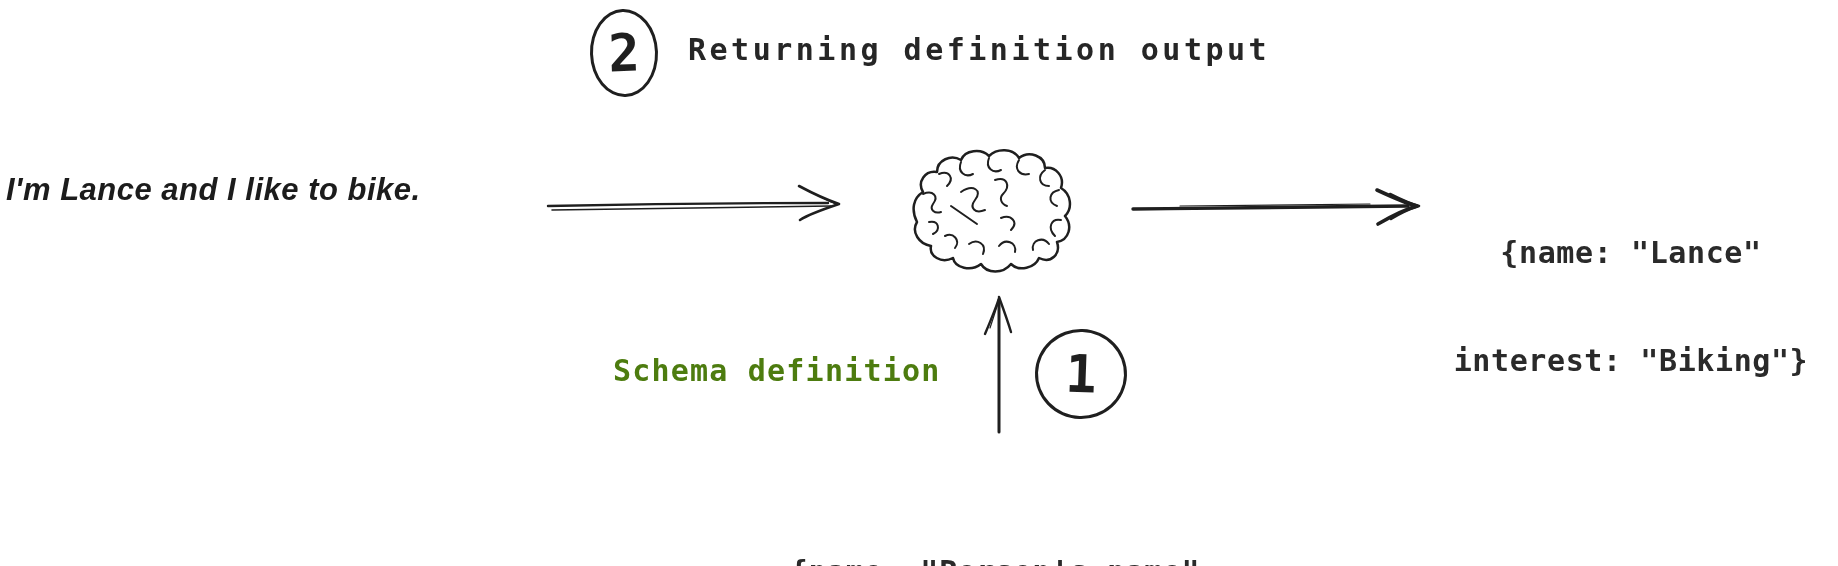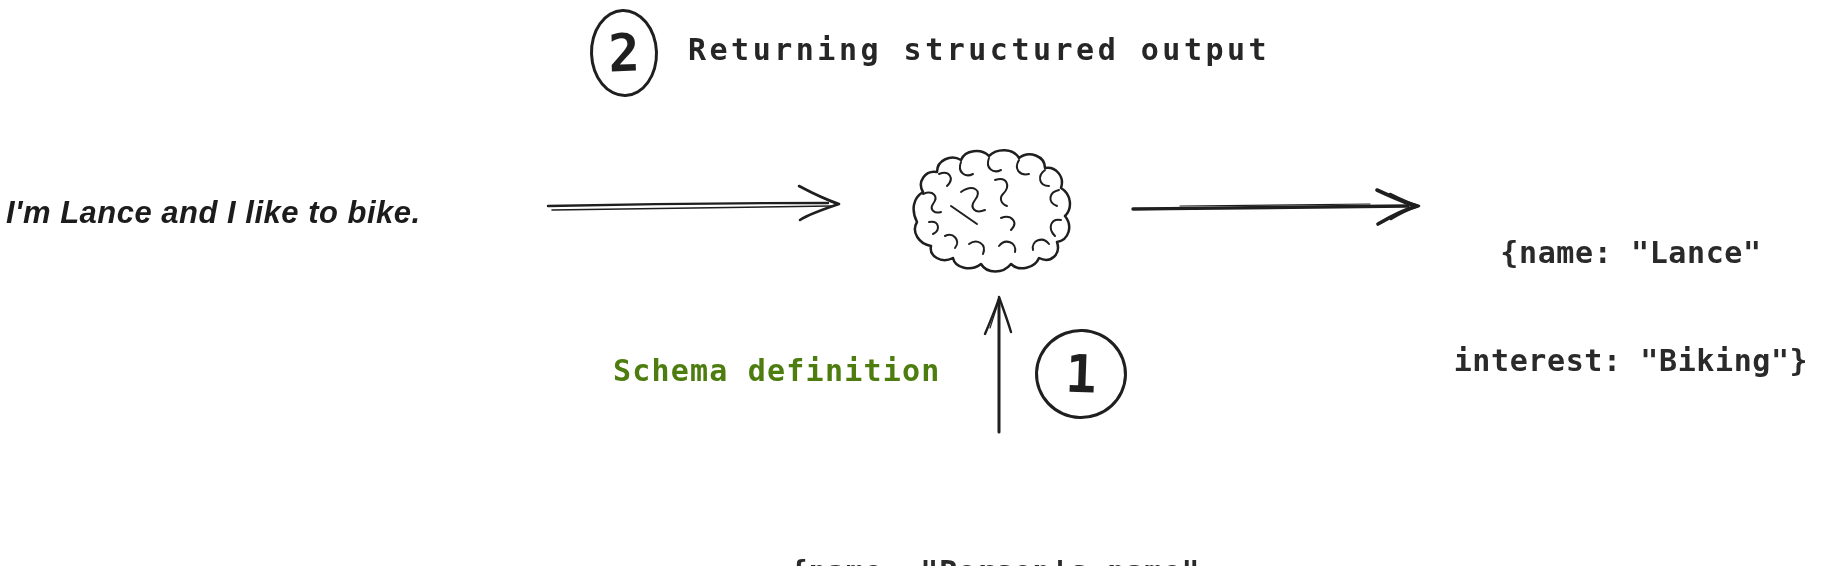--- a/index.html
+++ b/index.html
@@ -37,21 +37,20 @@
   .input-message{
     left:6px;top:168px;
     width:520px;
     font-family:cursive, sans-serif;
     font-style:italic;
     font-size:31px;line-height:44px;
     font-weight:600;
     color:#1c1c1c;
     white-space:pre;
     letter-spacing:0.5px;
-    margin-top:23px;
   }
   .code-block{
     text-align:center;
     font-size:30px;
     font-weight:600;
     color:#2a2a2a;
     white-space:pre;
   }
   .output-json{left:1424px;top:163px;width:414px;line-height:36px;letter-spacing:0.6px;}
   .schema-json{left:685px;top:484px;width:620px;line-height:35px;letter-spacing:0.6px;}
@@ -67,21 +66,21 @@
 </style>
 </head>
 <body>
 
 <div class="canvas">
 
   <div class="abs badge badge-2">
     <span>2</span>
   </div>
 
-  <div class="abs diagram-title">Returning structured output</div>
+  <div class="abs diagram-title">Returning definition output</div>
 
   <div class="abs input-message">I'm Lance and I like to bike.</div>
 
   <svg class="overlay" width="1838" height="566" viewBox="0 0 1838 566" fill="none" stroke="#1f1f1f" stroke-linecap="round" stroke-linejoin="round">
 
     <g>
       <path d="M548 206 C 640 204, 740 203, 828 203" stroke-width="2.4"></path>
       <path d="M552 210 C 650 208, 748 207, 831 206" stroke-width="1.6"></path>
       <path d="M799 186 C 814 194, 827 200, 839 204 C 824 209, 809 214, 800 220" stroke-width="2.6"></path>
       <path d="M809 191 C 820 197, 830 201, 836 204" stroke-width="1.4"></path>

